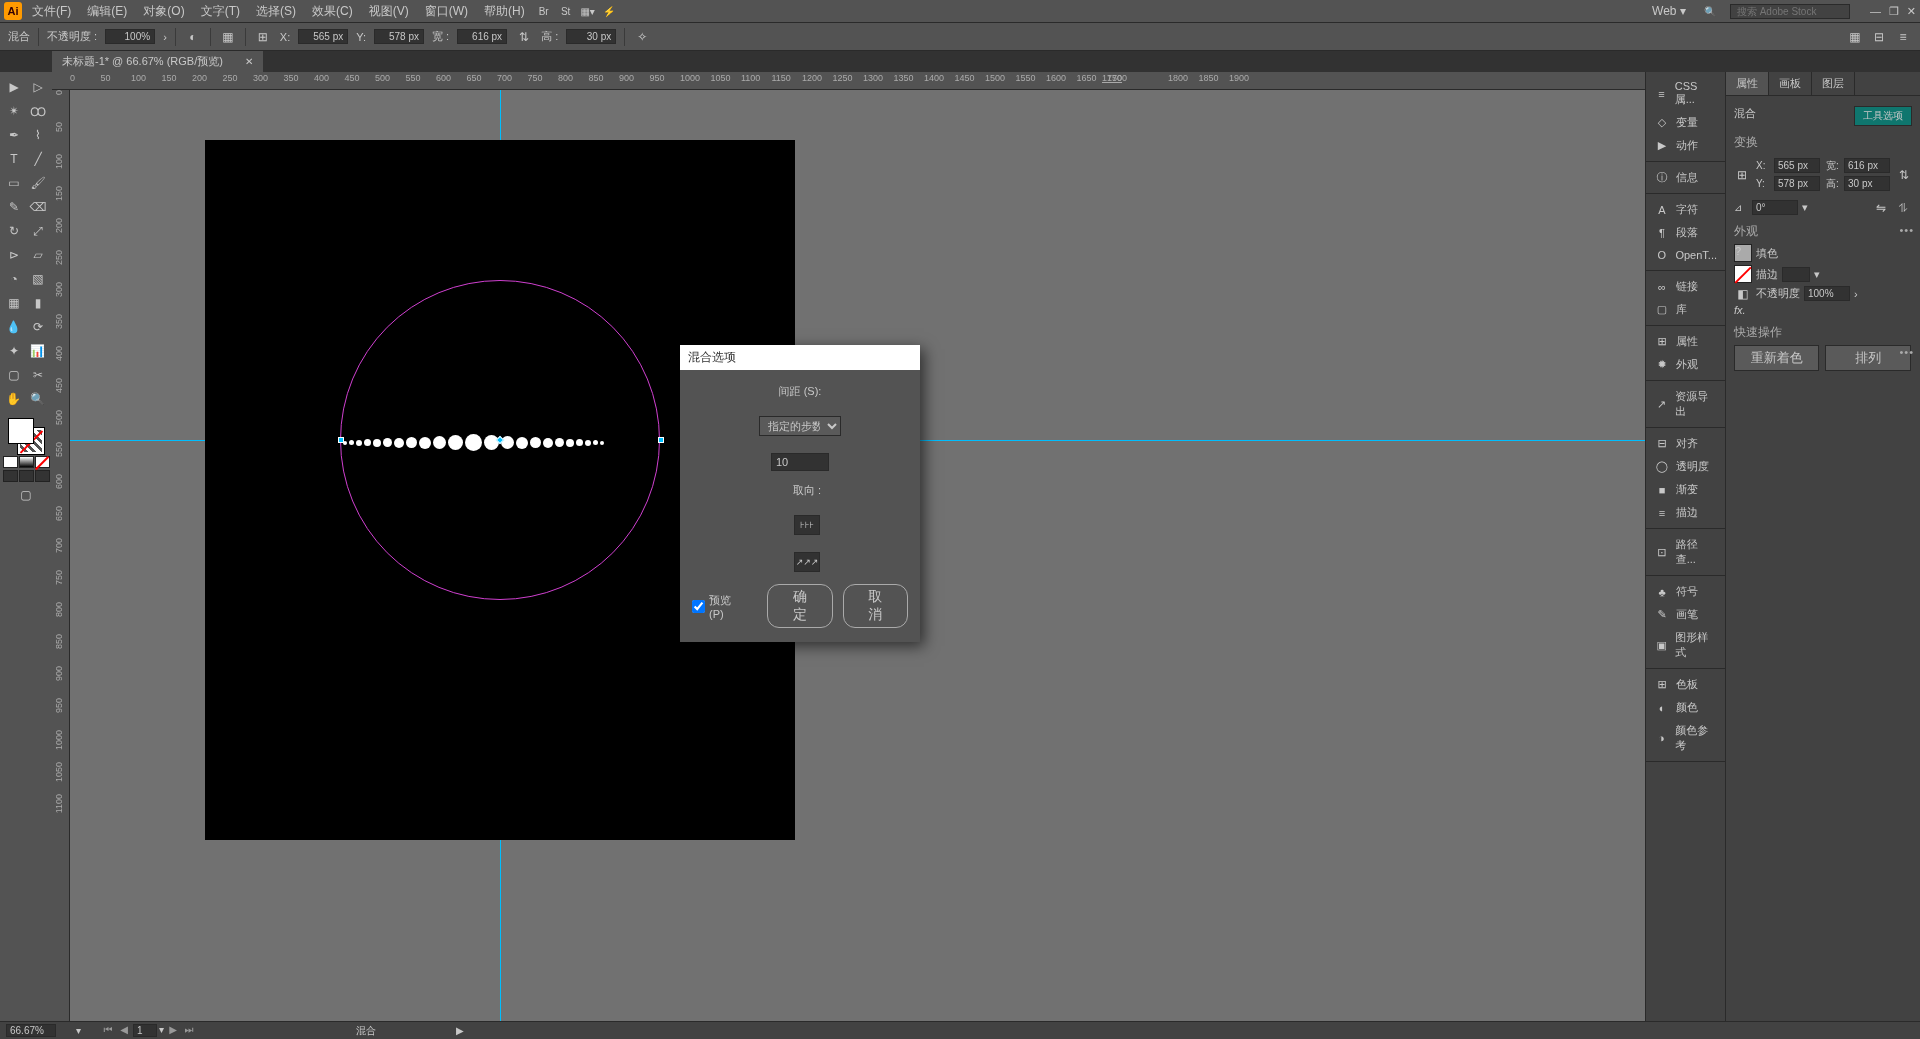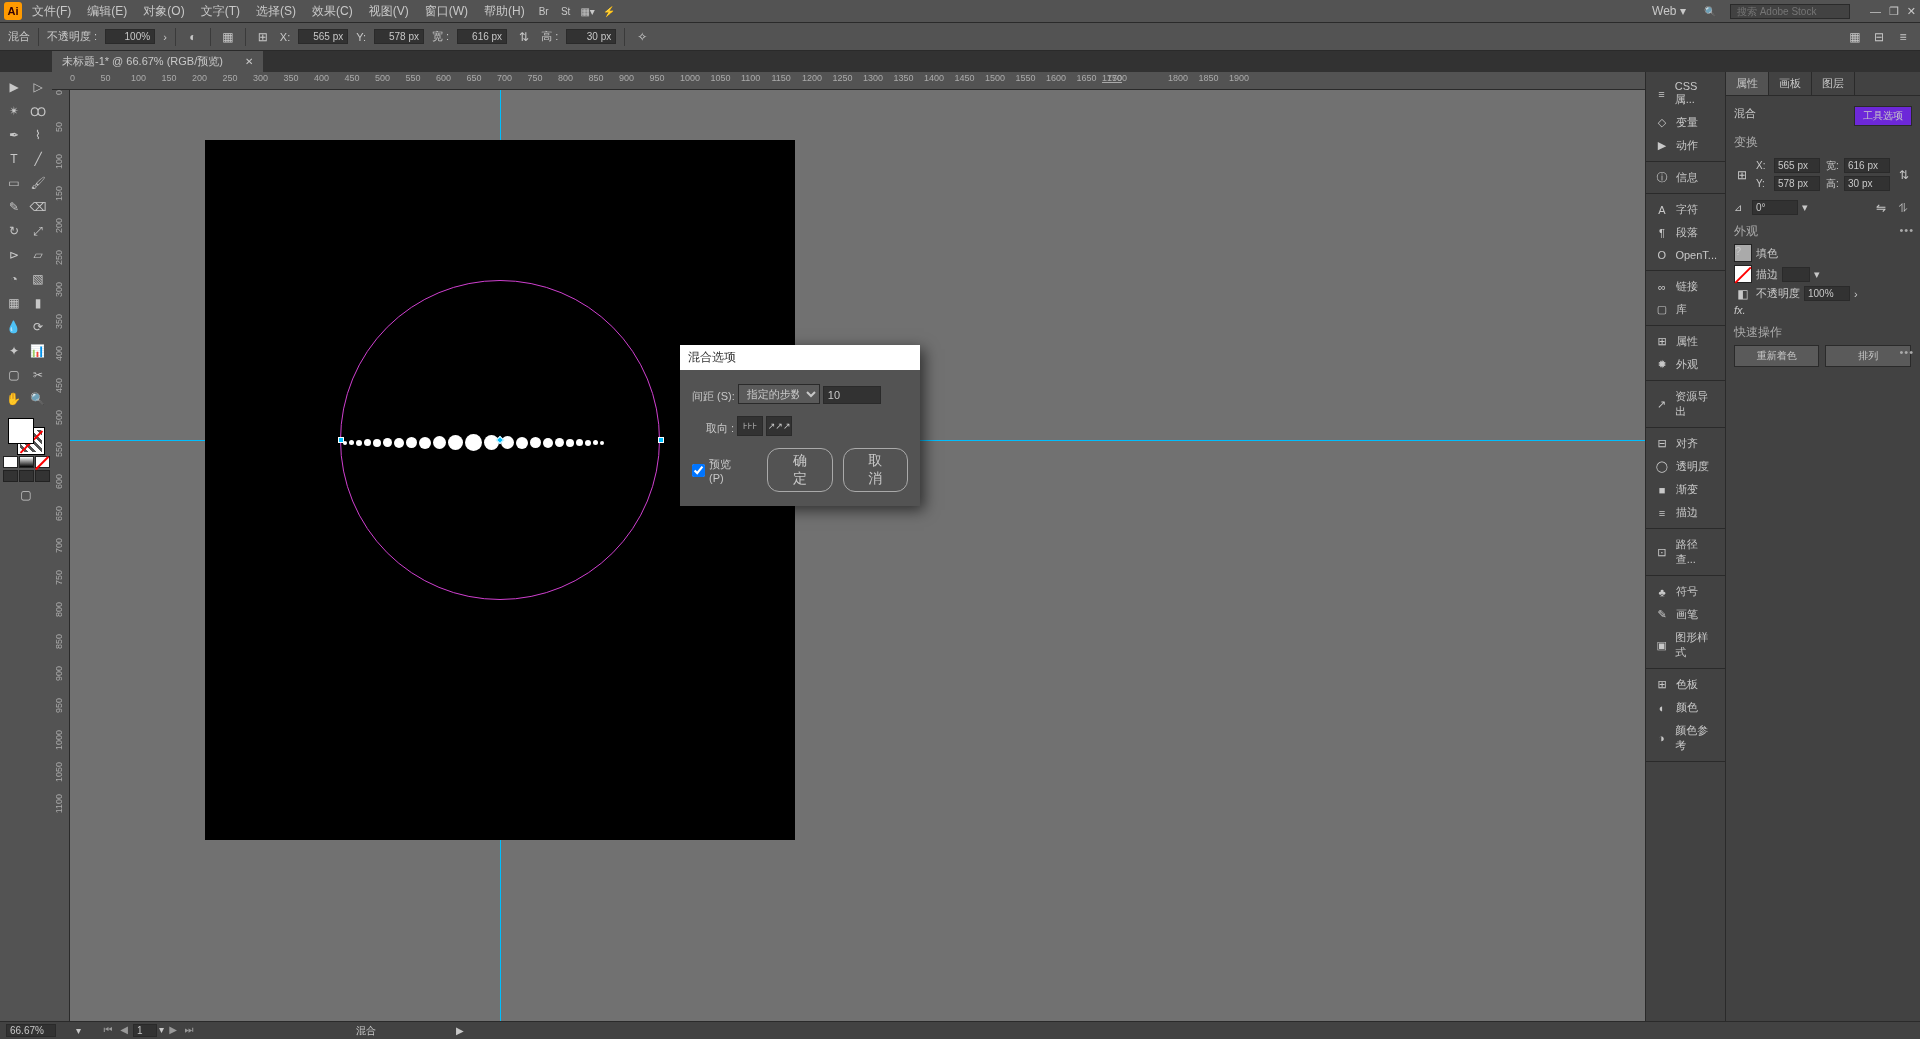--- a/index.html
+++ b/index.html
@@ -68,33 +68,33 @@
 .strip-item { display: flex; align-items: center; gap: 6px; padding: 4px 8px; cursor: pointer; font-size: 11px; }
 .strip-icon { width: 16px; height: 14px; font-size: 11px; display: flex; align-items: center; justify-content: center; }
 
 
 .props-panel { width: 195px; background: #424242; border-left: 1px solid #2a2a2a; display: flex; flex-direction: column; font-size: 11px; }
 .props-tabs { display: flex; border-bottom: 1px solid #2a2a2a; }
 .props-tab { padding: 4px 10px; cursor: pointer; border-right: 1px solid #2a2a2a; }
 .props-tab.active { background: #535353; }
 .props-body { padding: 6px 8px; flex: 1; }
 .prop-title { font-size: 11px; color: #c8c8c8; margin: 4px 0; }
-.prop-btn { background: #6d28d9; border: 1px solid #2a2a2a; padding: 2px 8px; color: #c8c8c8; cursor: pointer; font-size: 10px; float: right; }
+.prop-btn { background: #0f766e; border: 1px solid #2a2a2a; padding: 2px 8px; color: #c8c8c8; cursor: pointer; font-size: 10px; float: right; }
 .prop-row { display: flex; align-items: center; gap: 4px; margin: 3px 0; }
 .prop-input { background: #323232; border: 1px solid #2a2a2a; color: #c8c8c8; width: 46px; padding: 1px 3px; font-size: 10px; }
 .prop-lbl { font-size: 10px; width: 14px; }
 .prop-sec-title { font-size: 12px; color: #aaa; margin: 8px 0 4px; }
-.qa-btn { background: #5a5a5a; border: 1px solid #2a2a2a; padding: 3px 0; color: #c8c8c8; cursor: pointer; font-size: 10px; text-align: center; width: 48%; }
+.qa-btn { background: #5a5a5a; border: 1px solid #2a2a2a; padding: 3px 0; color: #c8c8c8; cursor: pointer; font-size: 13px; text-align: center; width: 48%; }
 .more-dots { position: absolute; right: 6px; top: 2px; color: #aaa; letter-spacing: 1px; }
 
 
 .dialog { position: absolute; left: 680px; top: 345px; width: 240px; background: #535353; box-shadow: 4px 4px 14px rgba(0,0,0,0.6); z-index: 100; }
 .dialog-title { background: #fff; color: #333; padding: 4px 8px; font-size: 12px; }
 .dialog-body { padding: 14px 12px; }
-.dlg-row { display: flex; align-items: flex-end; gap: 3px; margin-bottom: 12px; }
+.dlg-row { display: flex; align-items: center; gap: 17px; margin-bottom: 12px; flex-direction: column; }
 .dlg-label { font-size: 11px; white-space: nowrap; }
 .dlg-select { background: #5a5a5a; border: 1px solid #2a2a2a; color: #c8c8c8; padding: 2px 4px; font-size: 11px; width: 82px; }
 .dlg-input { background: #323232; border: 1px solid #2a2a2a; color: #c8c8c8; width: 58px; padding: 2px 4px; font-size: 11px; }
 .dlg-toggle { width: 26px; height: 20px; background: #323232; border: 1px solid #2a2a2a; display: flex; align-items: center; justify-content: center; font-size: 9px; }
 .dlg-footer { display: flex; align-items: center; gap: 10px; margin-top: 6px; }
 .dlg-check { display: flex; align-items: center; gap: 4px; font-size: 11px; }
 .dlg-btn { background: #535353; border: 1px solid #aaa; border-radius: 12px; padding: 3px 18px; color: #c8c8c8; cursor: pointer; font-size: 14px; }
 
 
 .statusbar { height: 18px; background: #424242; display: flex; align-items: center; padding: 0 6px; font-size: 10px; gap: 20px; border-top: 1px solid #2a2a2a; }

